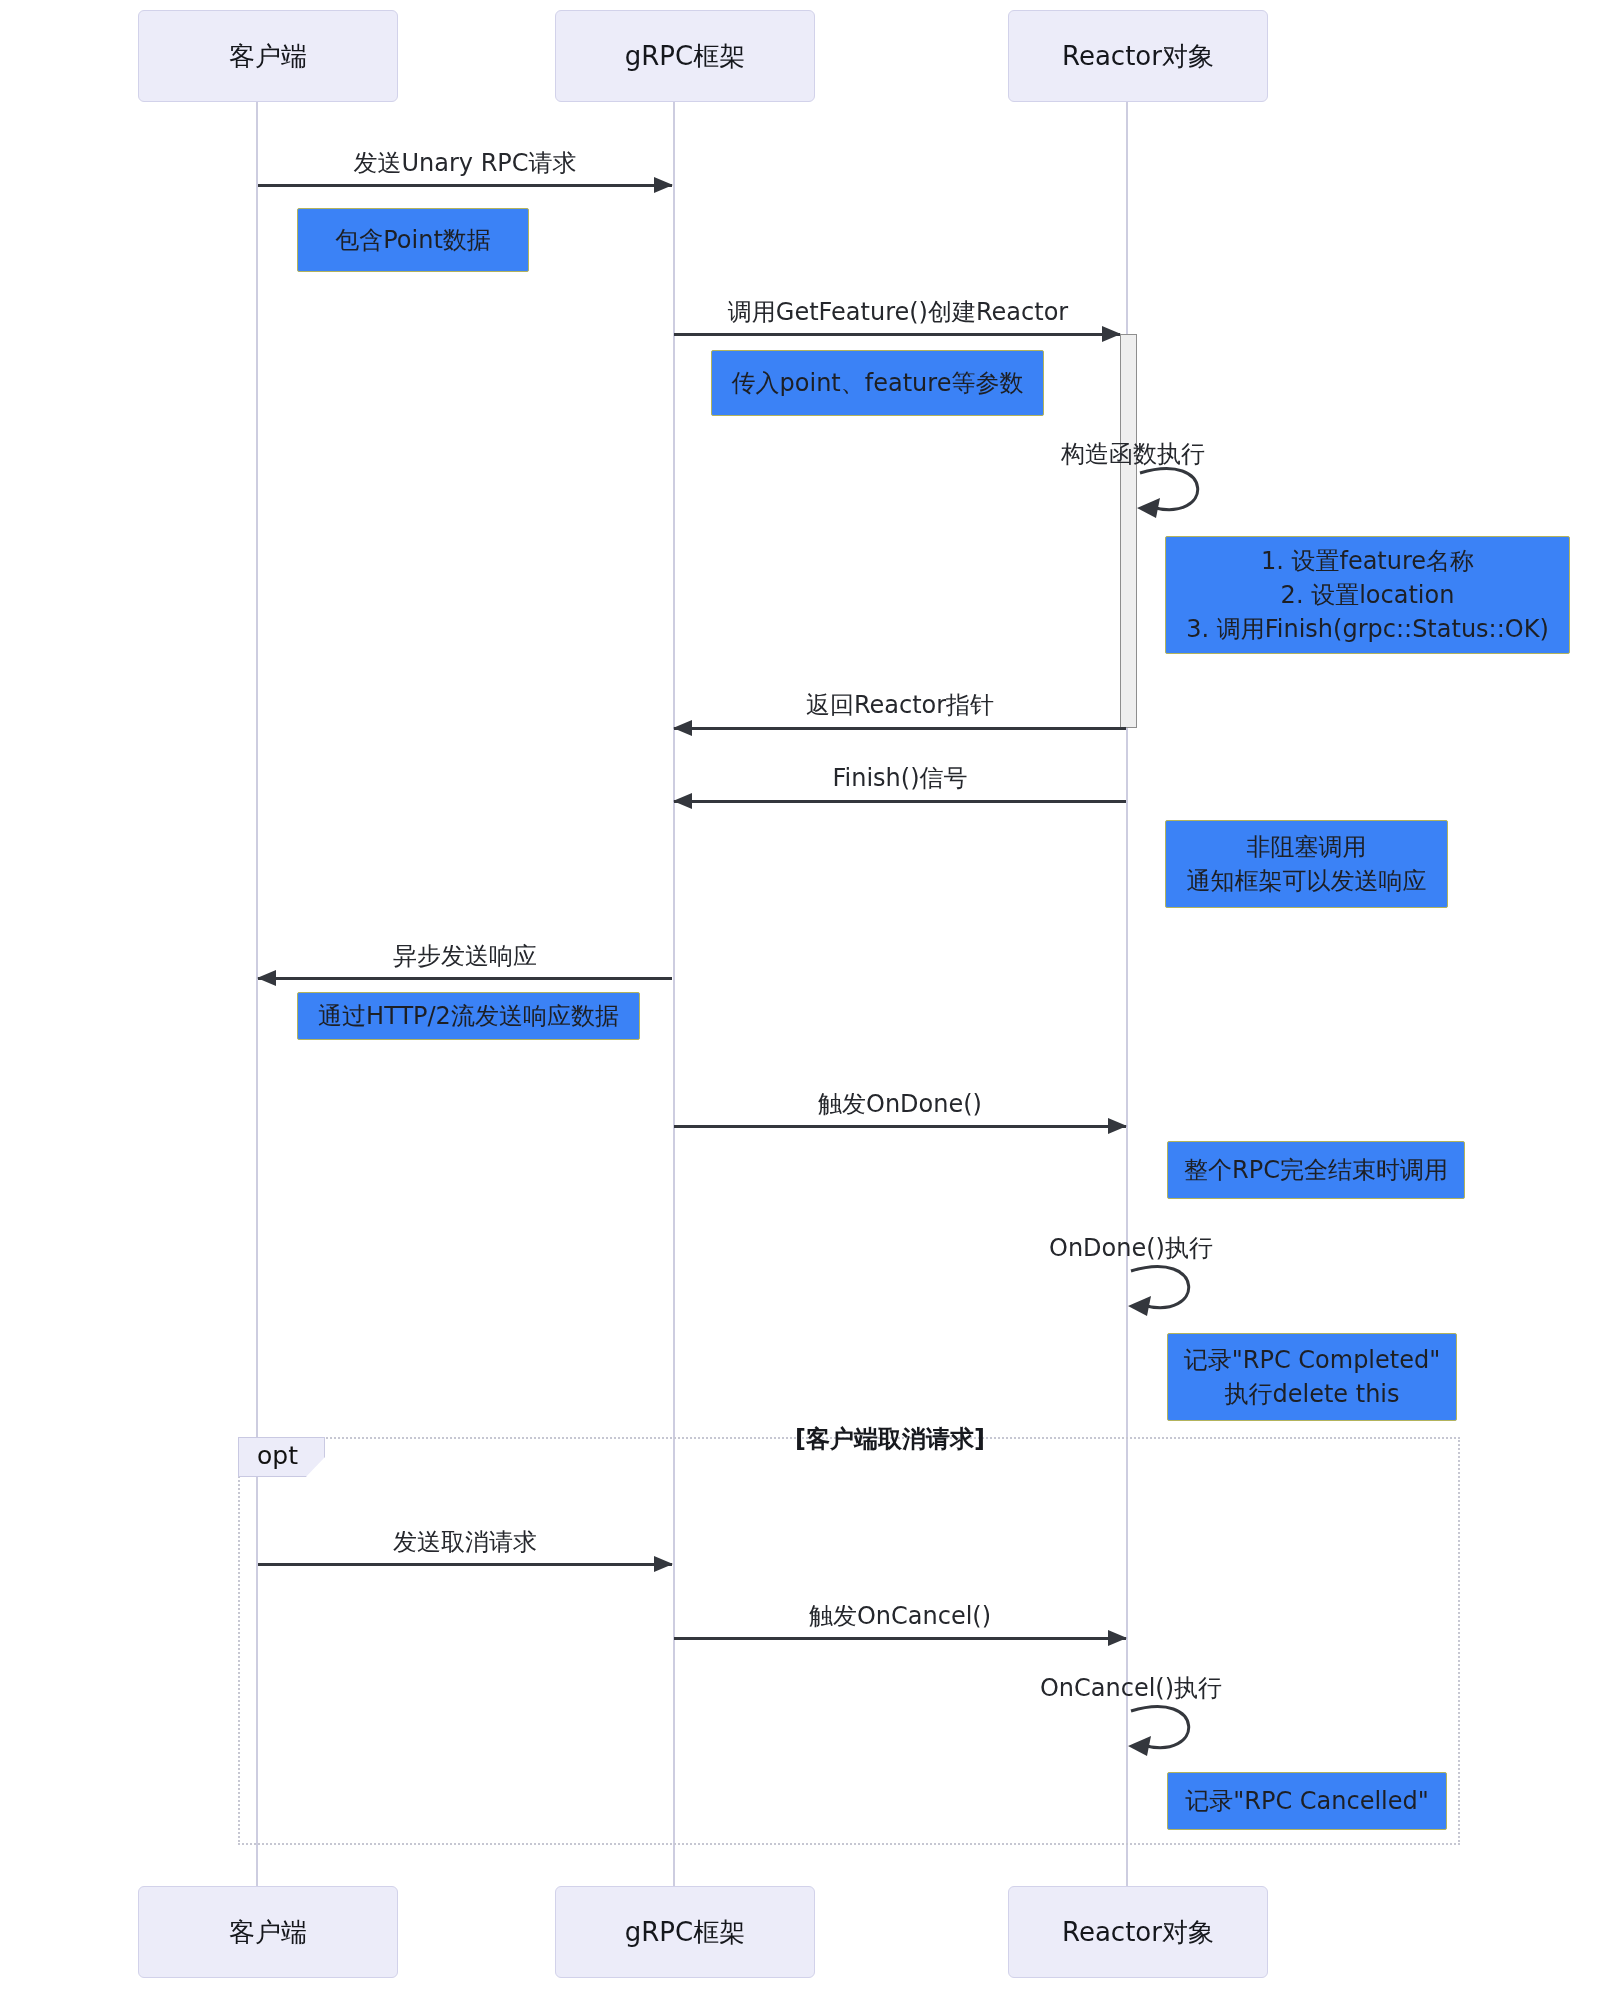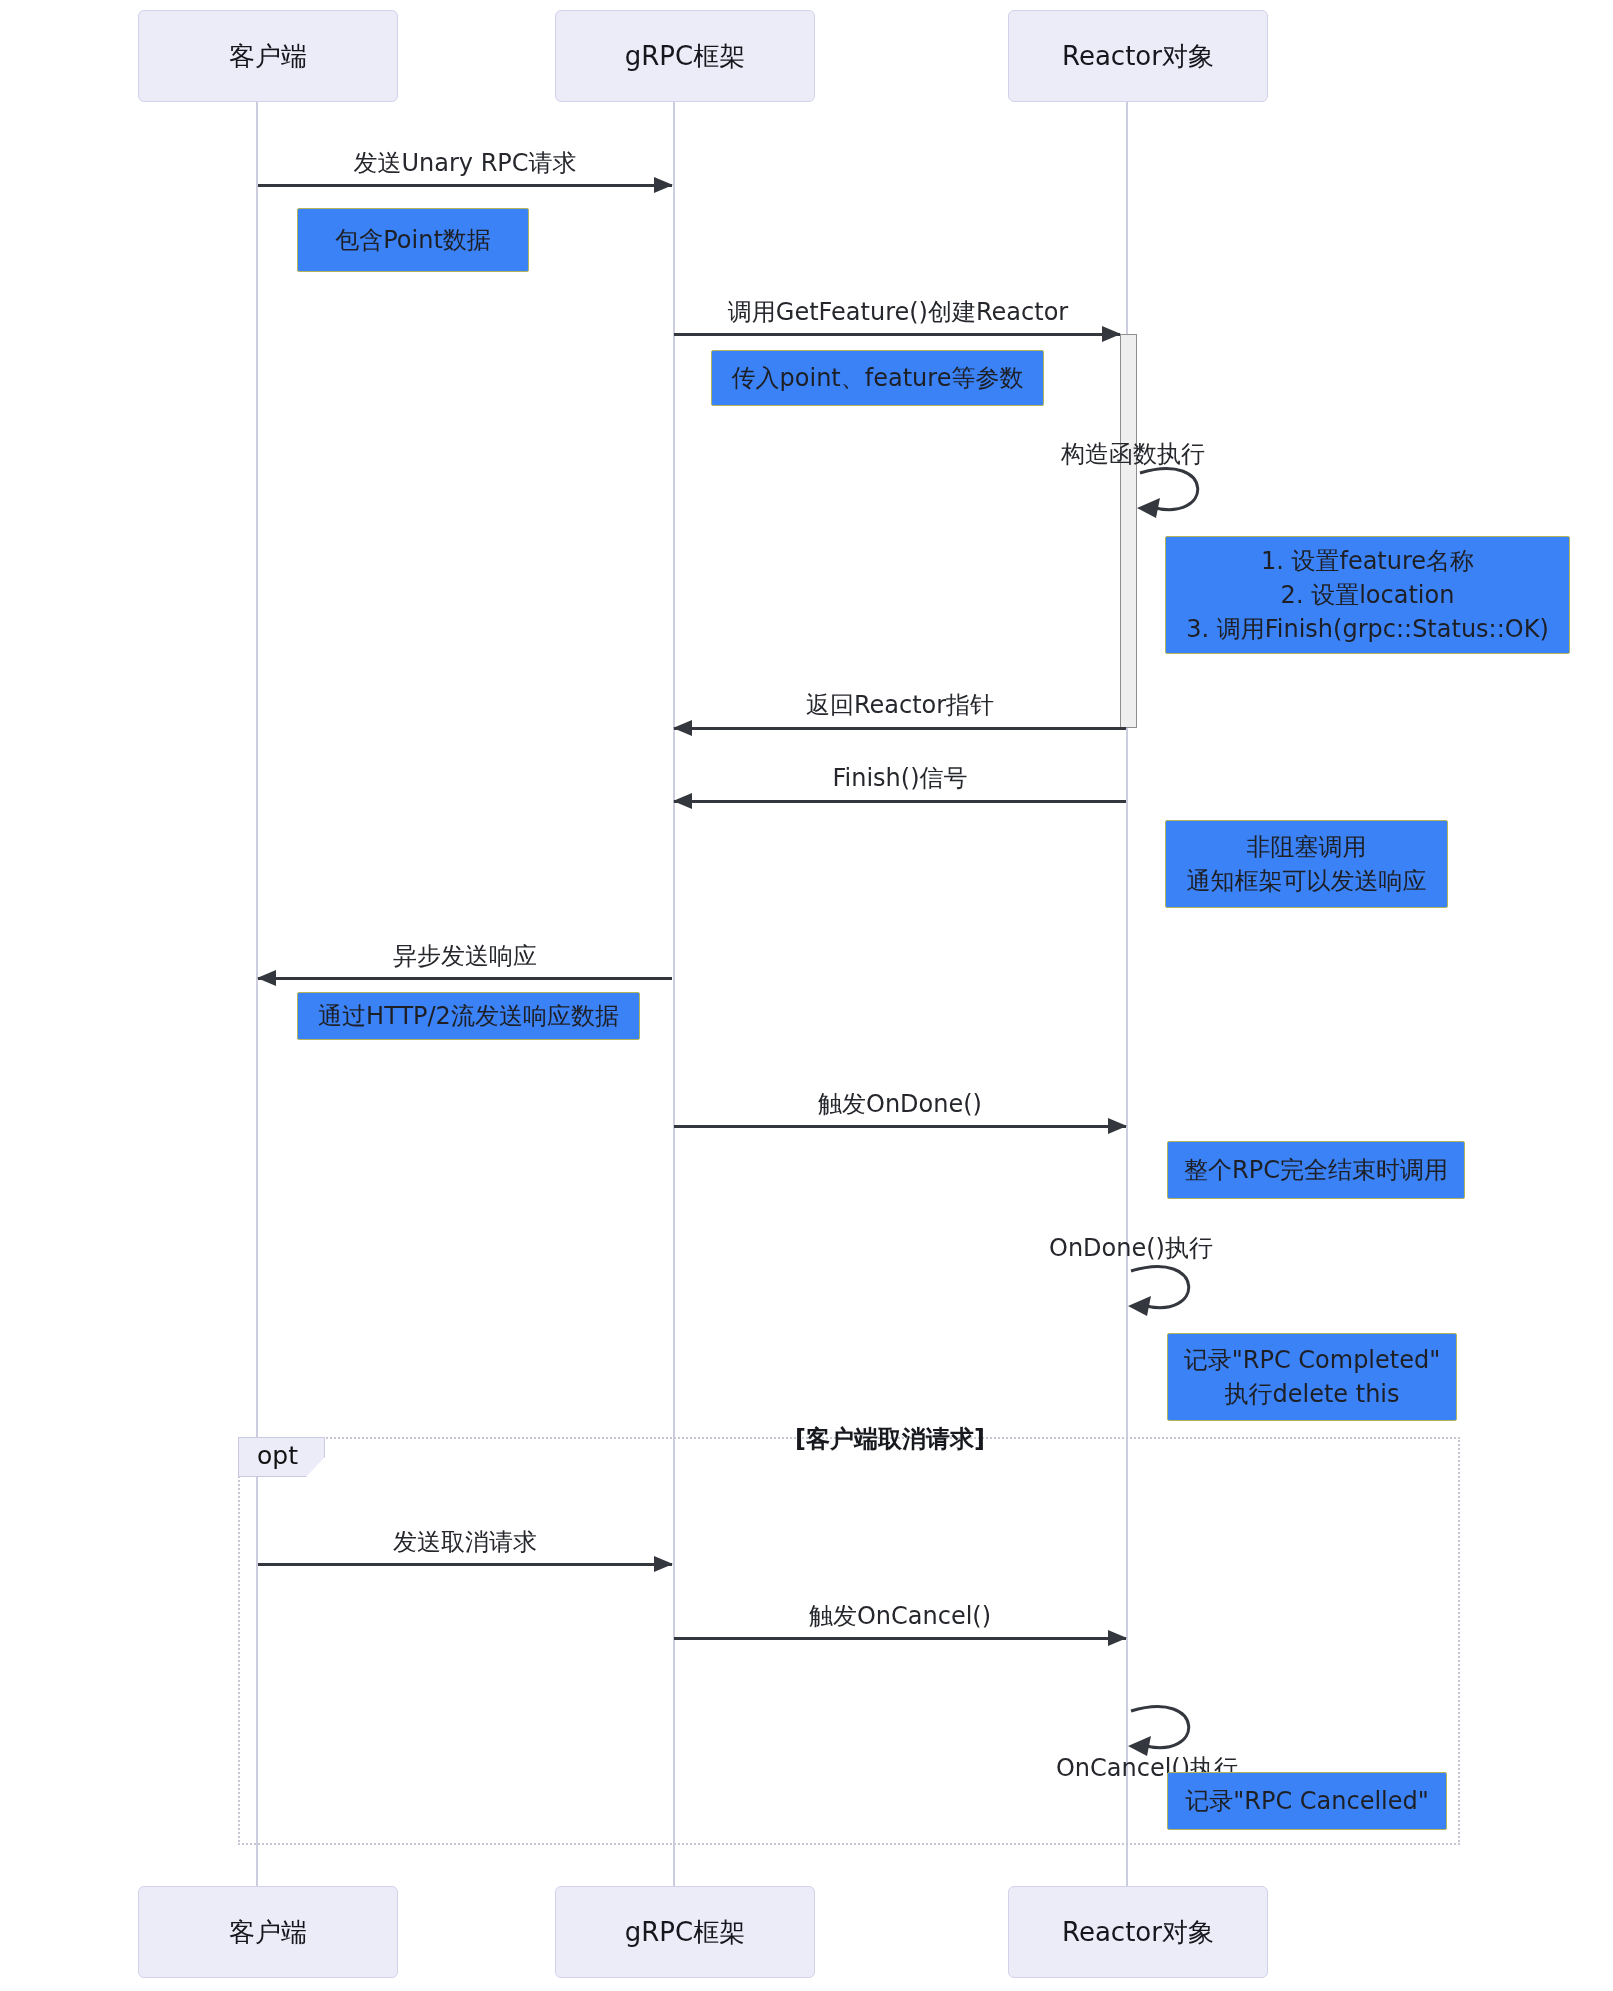--- a/index.html
+++ b/index.html
@@ -68,21 +68,21 @@
   <div class="arrow right" style="left:258px;top:184px;width:414px;"></div>
   <div class="note" style="left:297px;top:208px;width:232px;height:64px;">
     <span>包含Point数据</span>
   </div>
 
   <div class="msg" style="left:898px;top:296px;">调用GetFeature()创建Reactor</div>
   <div class="arrow right" style="left:674px;top:333px;width:446px;"></div>
 
   <div class="activation" style="left:1120px;top:334px;height:394px;"></div>
 
-  <div class="note" style="left:711px;top:350px;width:333px;height:56px;">
+  <div class="note" style="left:711px;top:350px;width:333px;height:66px;">
     <span>传入point、feature等参数</span>
   </div>
 
   <div class="msg" style="left:1133px;top:438px;">构造函数执行</div>
   <svg class="loop" style="left:1137px;top:464px;" width="85" height="56" viewBox="0 0 85 56">
     <path d="M 3 9 C 78 -14, 78 60, 14 43" fill="none" stroke="#34373d" stroke-width="3"></path>
     <polygon points="0,44 23,34 19,54" fill="#34373d"></polygon>
   </svg>
 
   <div class="note" style="left:1165px;top:536px;width:405px;height:118px;">
@@ -123,21 +123,21 @@
     <span>记录"RPC Completed"</span>
     <span>执行delete this</span>
   </div>
 
   <div class="msg" style="left:465px;top:1526px;">发送取消请求</div>
   <div class="arrow right" style="left:258px;top:1563px;width:414px;"></div>
 
   <div class="msg" style="left:900px;top:1600px;">触发OnCancel()</div>
   <div class="arrow right" style="left:674px;top:1637px;width:452px;"></div>
 
-  <div class="msg" style="left:1131px;top:1752px;margin-left:16px;">OnCancel()执行</div>
+  <div class="msg" style="left:1131px;top:1672px;">OnCancel()执行</div>
   <svg class="loop" style="left:1128px;top:1702px;" width="85" height="56" viewBox="0 0 85 56">
     <path d="M 3 9 C 78 -14, 78 60, 14 43" fill="none" stroke="#34373d" stroke-width="3"></path>
     <polygon points="0,44 23,34 19,54" fill="#34373d"></polygon>
   </svg>
   <div class="note" style="left:1167px;top:1772px;width:280px;height:58px;">
     <span>记录"RPC Cancelled"</span>
   </div>
 
   <div class="actor" style="left:138px;top:1886px;">
     <span>客户端</span>

